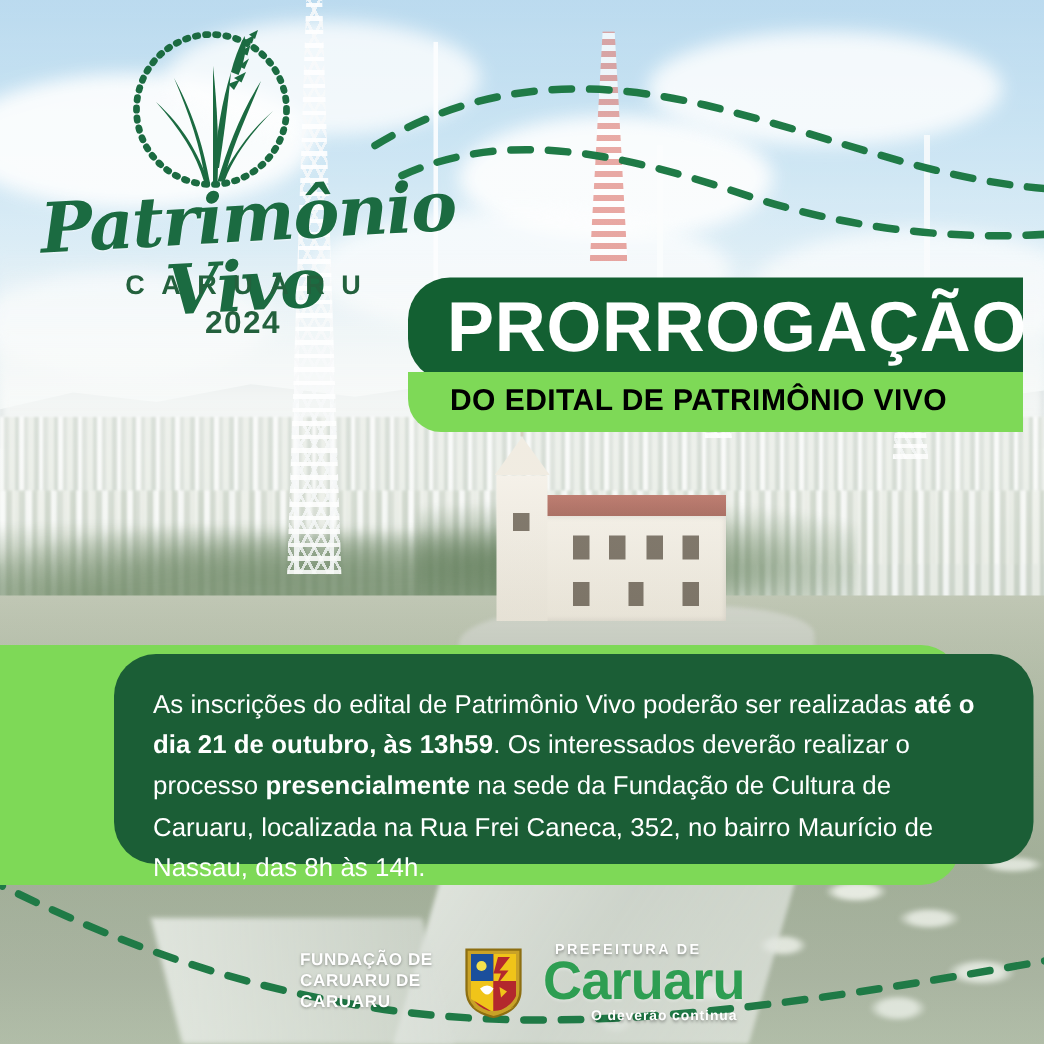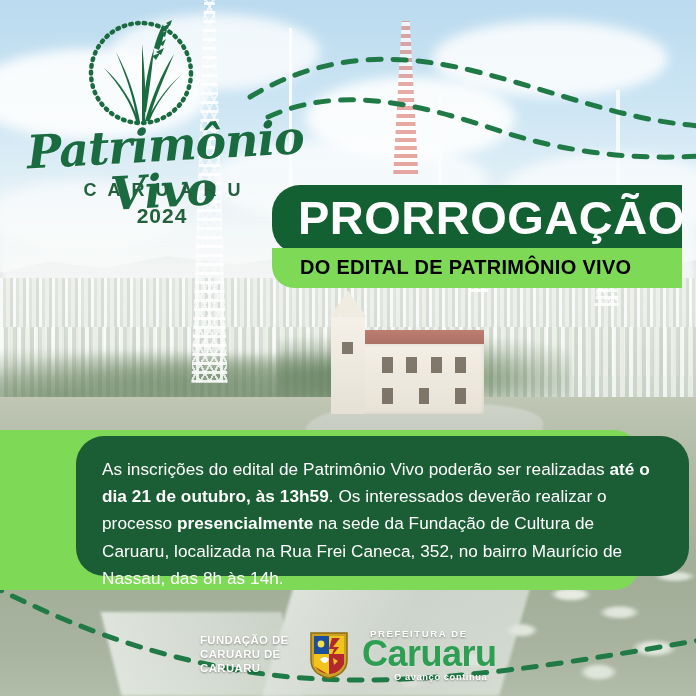--- a/index.html
+++ b/index.html
@@ -380,17 +380,17 @@
         <path d="M24 8 L32 8 L25 17 L31 17 L23 27 L26 19 L21 19 Z" fill="#b3282d"></path>
         <path d="M12 29 q5 -4 9 0 q-4 8 -9 0 Z" fill="#ffffff"></path>
         <path d="M25 28 l5 3 -4 4 Z" fill="#f0c419"></path>
         <path d="M7 41 q14 10 28 0 q-14 6 -28 0 Z" fill="#c9a227"></path>
       </svg>
     </div>
 
     <div class="pref">
       <div class="lbl">PREFEITURA DE</div>
       <div class="name">Caruaru</div>
-      <div class="slo">O avanço continua</div>
+      <div class="slo">O deverão continua</div>
     </div>
   </div>
 
 </div>
 
 </body></html>

